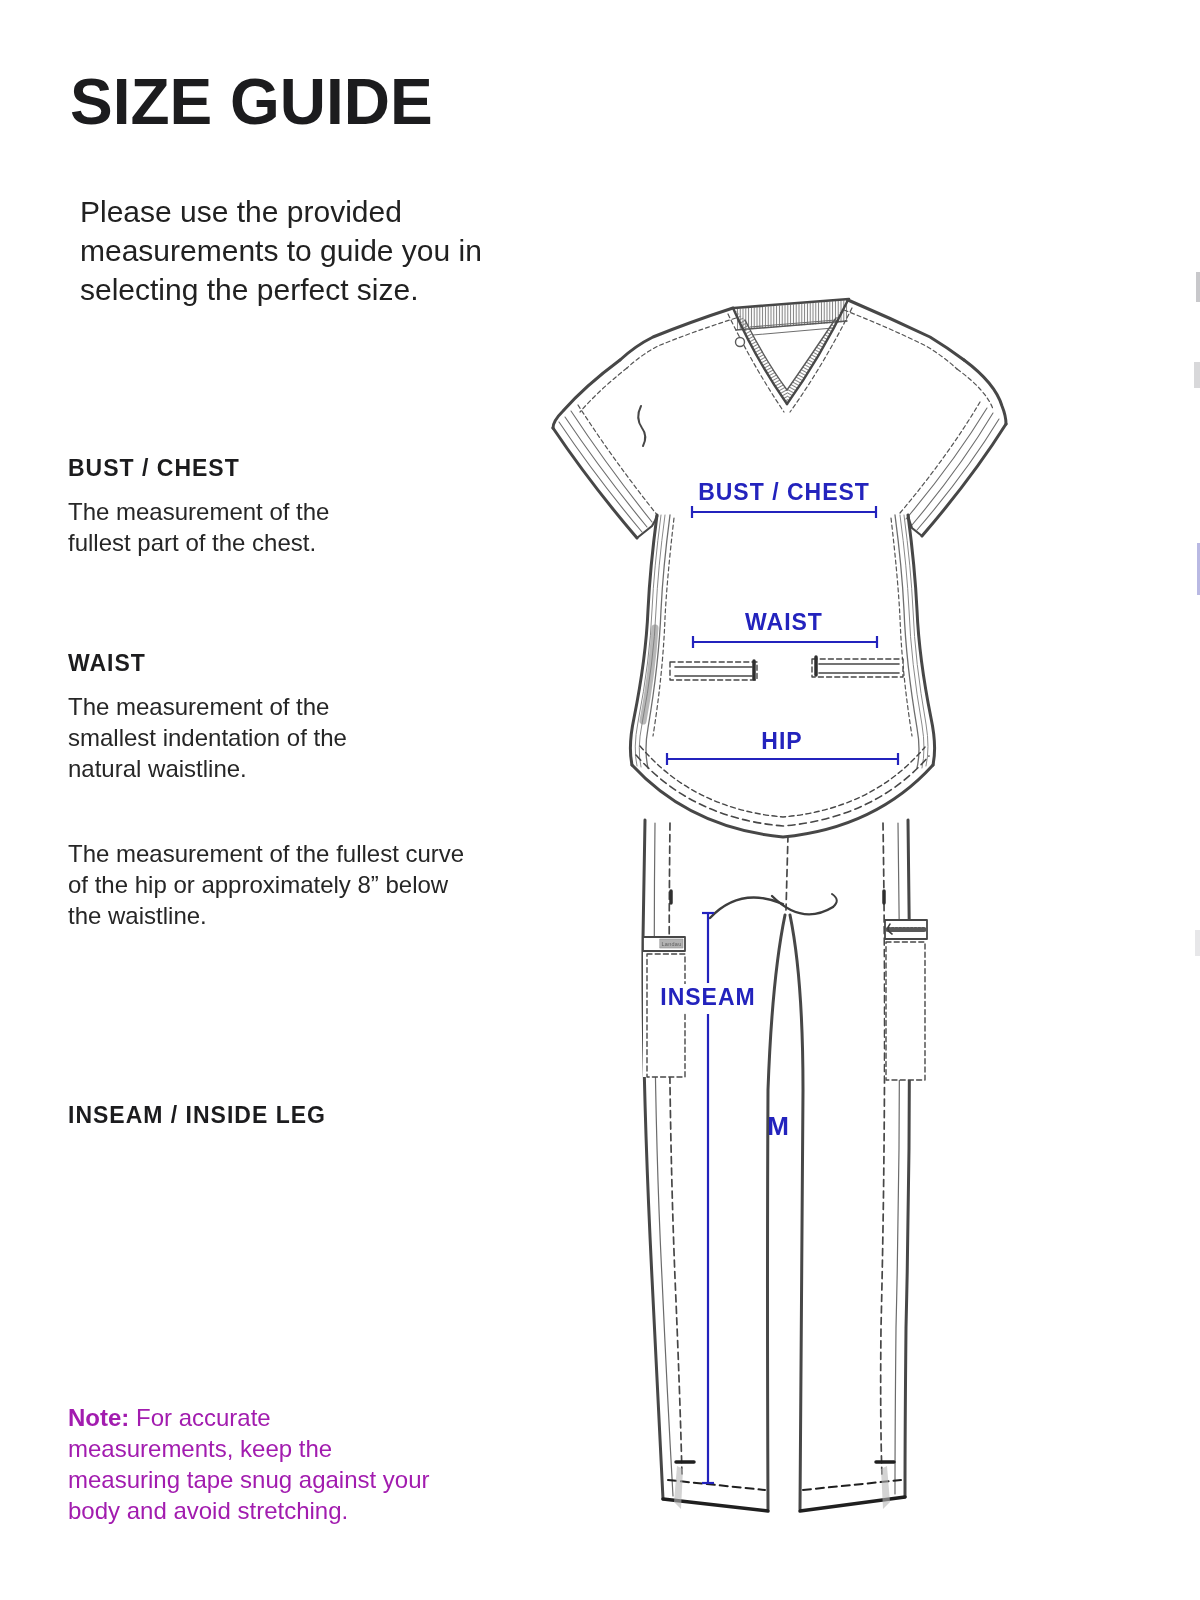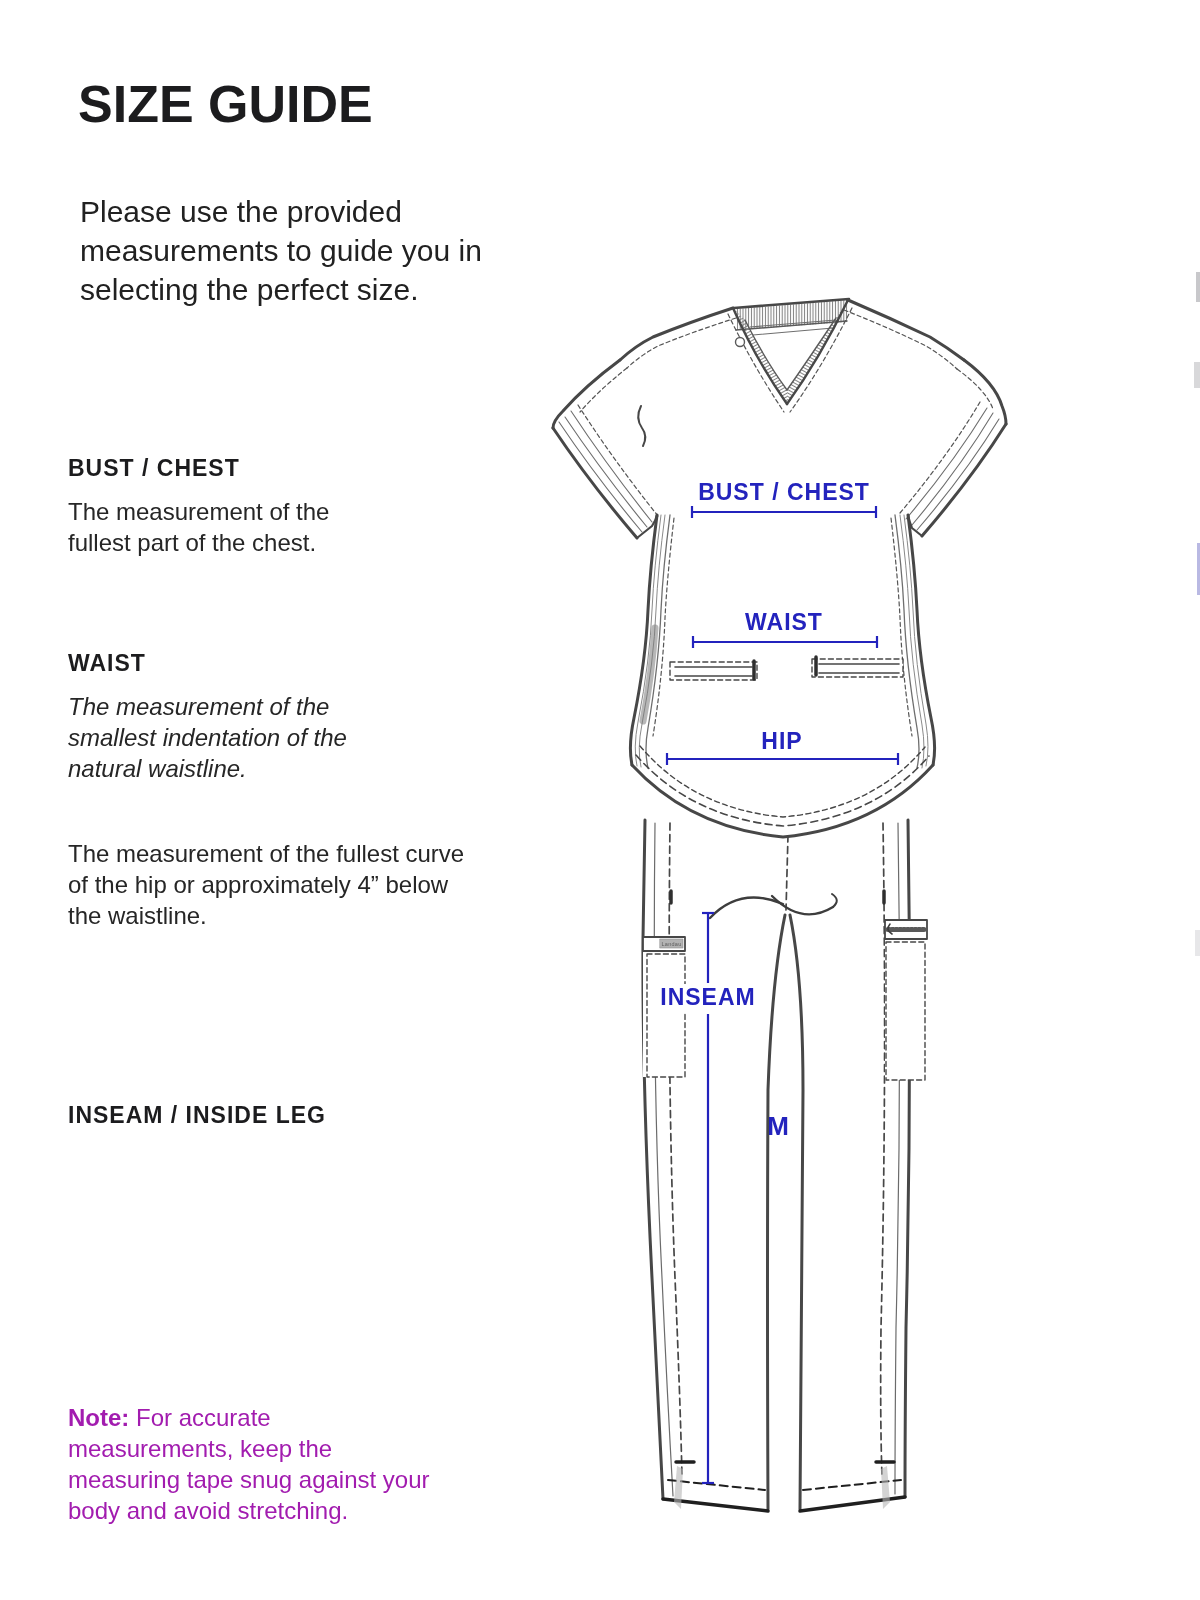--- a/index.html
+++ b/index.html
@@ -1,35 +1,35 @@
 <!DOCTYPE html>
 <html><head>
 <meta charset="utf-8">
 <style>
   html,body{margin:0;padding:0;}
   body{
     width:1200px;height:1600px;position:relative;background:#ffffff;
     font-family:"Liberation Sans",sans-serif;color:#1f1f1f;overflow:hidden;
   }
   .title{
-    position:absolute;left:66px;top:66px;font-size:52px;font-weight:700;
-    line-height:1;letter-spacing:0;color:#1c1c1e;margin:12px;
+    position:absolute;left:66px;top:66px;font-size:64px;font-weight:700;
+    line-height:1;letter-spacing:0;color:#1c1c1e;margin:4px;
   }
   .intro{
     position:absolute;left:68px;top:180px;width:500px;
     font-size:30px;line-height:39px;color:#212121;margin:12px;
   }
   .section{position:absolute;left:68px;}
   .section h2{
     font-size:23px;font-weight:700;letter-spacing:1px;color:#1c1c1e;
     margin:0 0 13px 0;line-height:1.2;
   }
   .section p{font-size:24px;line-height:31px;color:#262626;margin:0;}
   #sec-bust{top:455px}   #sec-bust p{width:310px;}
-  #sec-waist{top:650px}  #sec-waist p{width:315px;font-style:italic;}
+  #sec-waist{top:650px}  #sec-waist p{width:315px;}
   #sec-hips{top:838px}   #sec-hips p{width:400px;}
   #sec-inseam{top:1102px}#sec-inseam p{width:340px;}
   .note{
     position:absolute;left:68px;top:1402px;width:368px;
     font-size:24px;line-height:31px;color:#a21caf;margin:0;
   }
   .note .nlabel{font-weight:700;}
   #diagram{position:absolute;left:540px;top:278px;}
   svg text.ann{
     font-family:"Liberation Sans",sans-serif;font-weight:700;font-size:23px;
@@ -56,21 +56,21 @@
   <h2>BUST / CHEST</h2>
   <p>The measurement of the fullest part of the chest.</p>
 </div>
 
 <div class="section" id="sec-waist">
   <h2>WAIST</h2>
   <p>The measurement of the smallest indentation of the natural waistline.</p>
 </div>
 
 <div class="section" id="sec-hips">
-  <p>The measurement of the fullest curve of the hip or approximately 4” below the waistline.</p>
+  <p>The measurement of the fullest curve of the hip or approximately 8” below the waistline.</p>
 </div>
 
 <div class="section" id="sec-inseam">
   <h2>INSEAM / INSIDE LEG</h2>
 </div>
 
 <p class="note"><span class="nlabel">Note:</span> <span>For accurate measurements, keep the measuring tape snug against your body and avoid stretching.</span></p>
 
 <div id="diagram">
 <svg width="475" height="1255" viewBox="0 0 475 1255" xmlns="http://www.w3.org/2000/svg">

